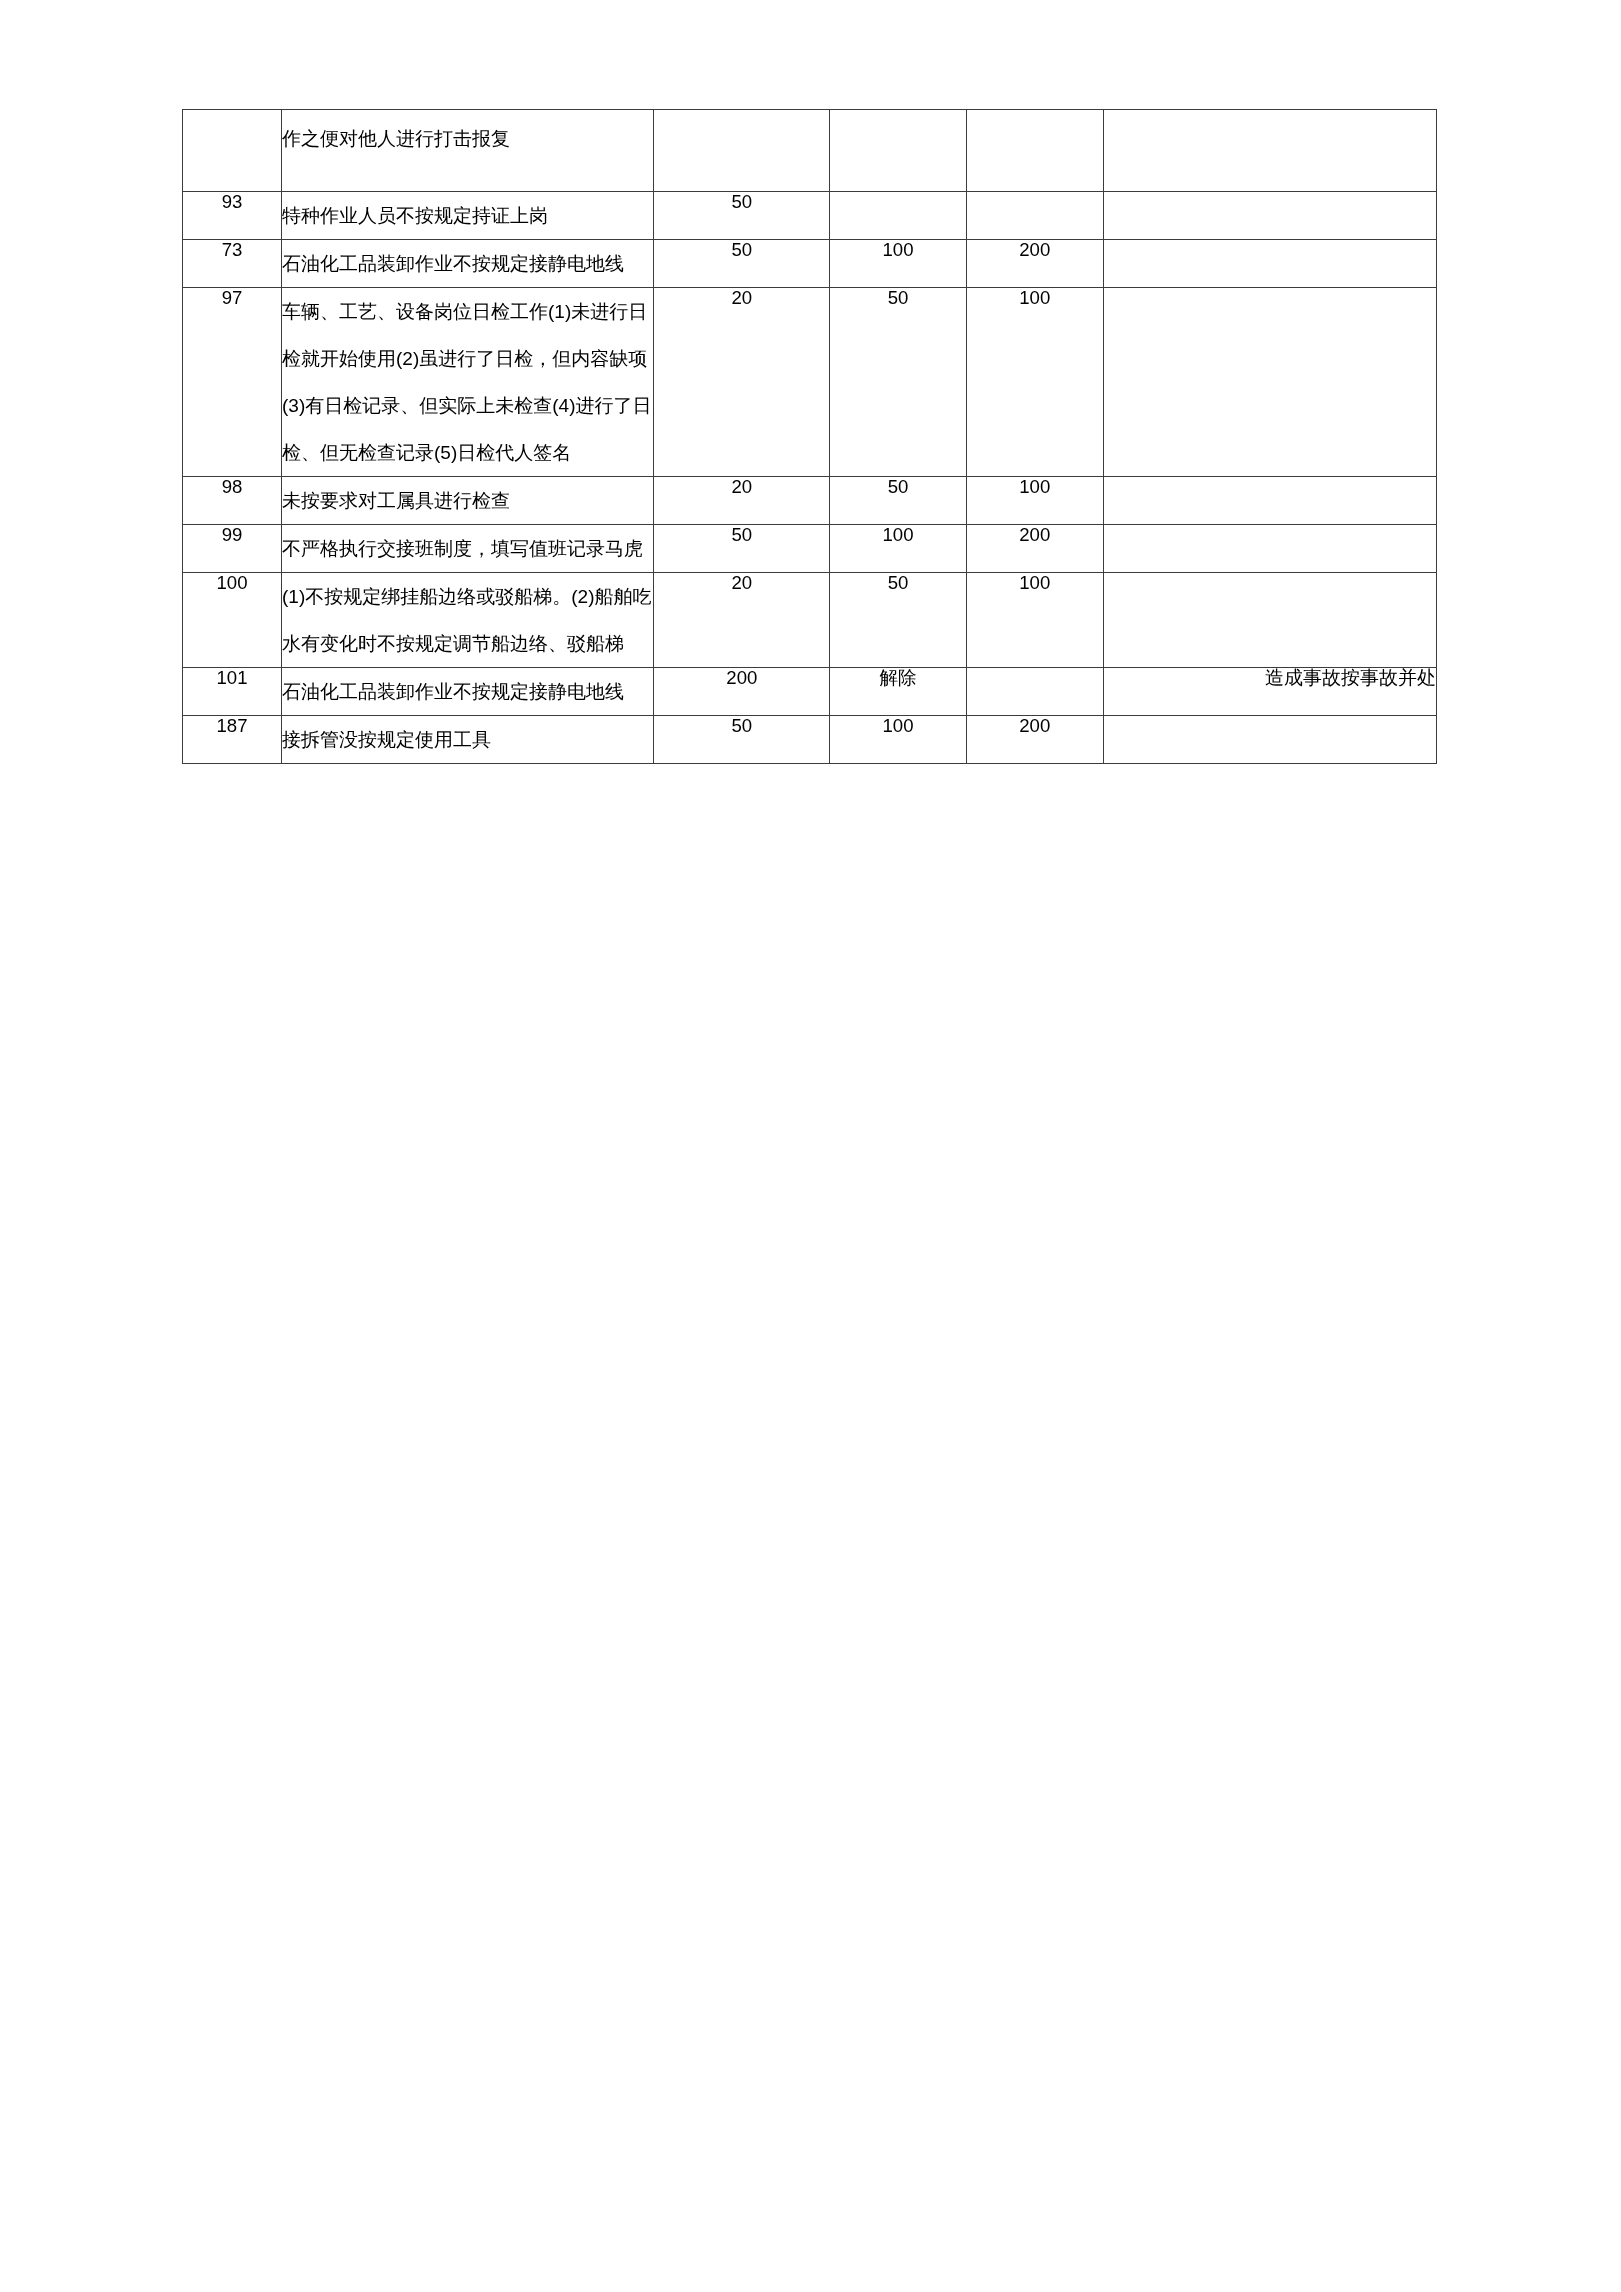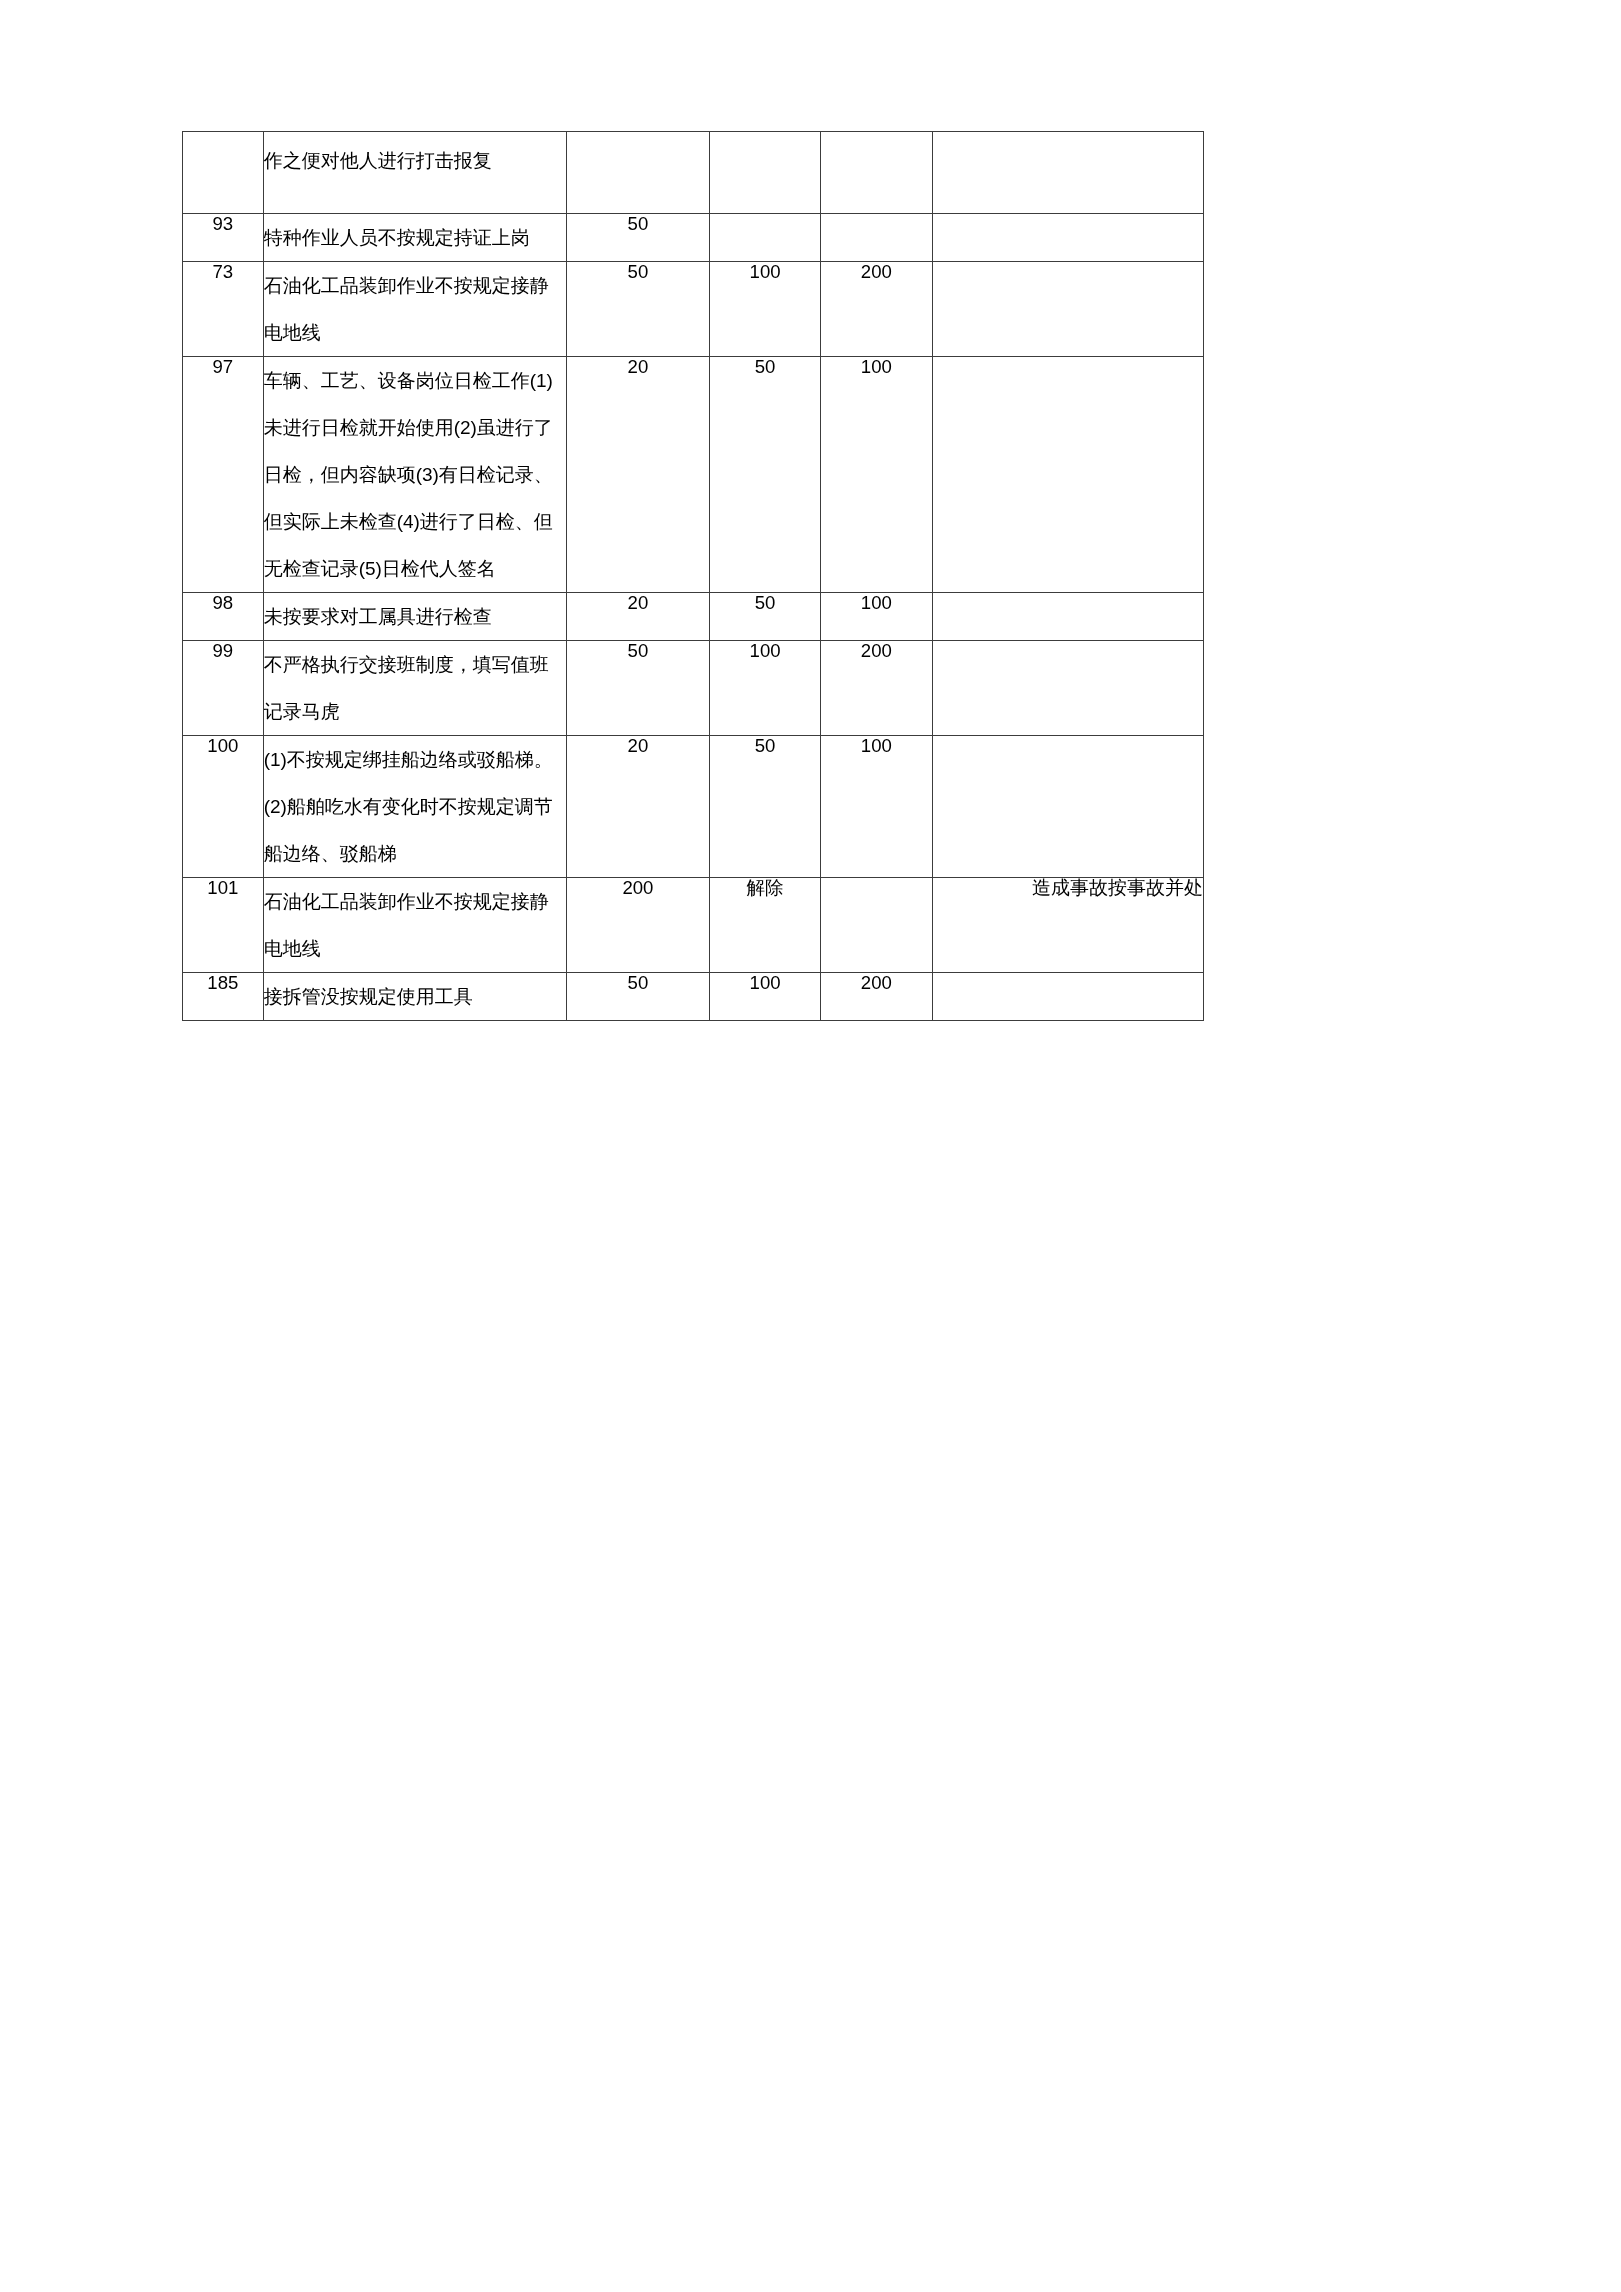--- a/index.html
+++ b/index.html
@@ -21,22 +21,22 @@
     left: 0;
     top: 0;
     width: 1621px;
     height: 2293px;
     background: #ffffff;
   }
 
   .doc-table {
     position: absolute;
     left: 182px;
-    top: 131px;
-    width: 1022px;
+    top: 109px;
+    width: 1255px;
     border-collapse: collapse;
     table-layout: fixed;
   }
 
   .doc-table td {
     border: 1px solid #3c3c3c;
     padding: 0;
     vertical-align: top;
     background: #ffffff;
   }
@@ -173,21 +173,21 @@
       <tr>
         <td class="cell-index">101</td>
         <td class="cell-desc">石油化工品装卸作业不按规定接静电地线</td>
         <td class="cell-val">200</td>
         <td class="cell-val">解除</td>
         <td class="cell-val"></td>
         <td class="cell-note">造成事故按事故并处</td>
       </tr>
 
       <tr>
-        <td class="cell-index">185</td>
+        <td class="cell-index">187</td>
         <td class="cell-desc">接拆管没按规定使用工具</td>
         <td class="cell-val">50</td>
         <td class="cell-val">100</td>
         <td class="cell-val">200</td>
         <td class="cell-note"></td>
       </tr>
 
     </tbody>
   </table>
 

